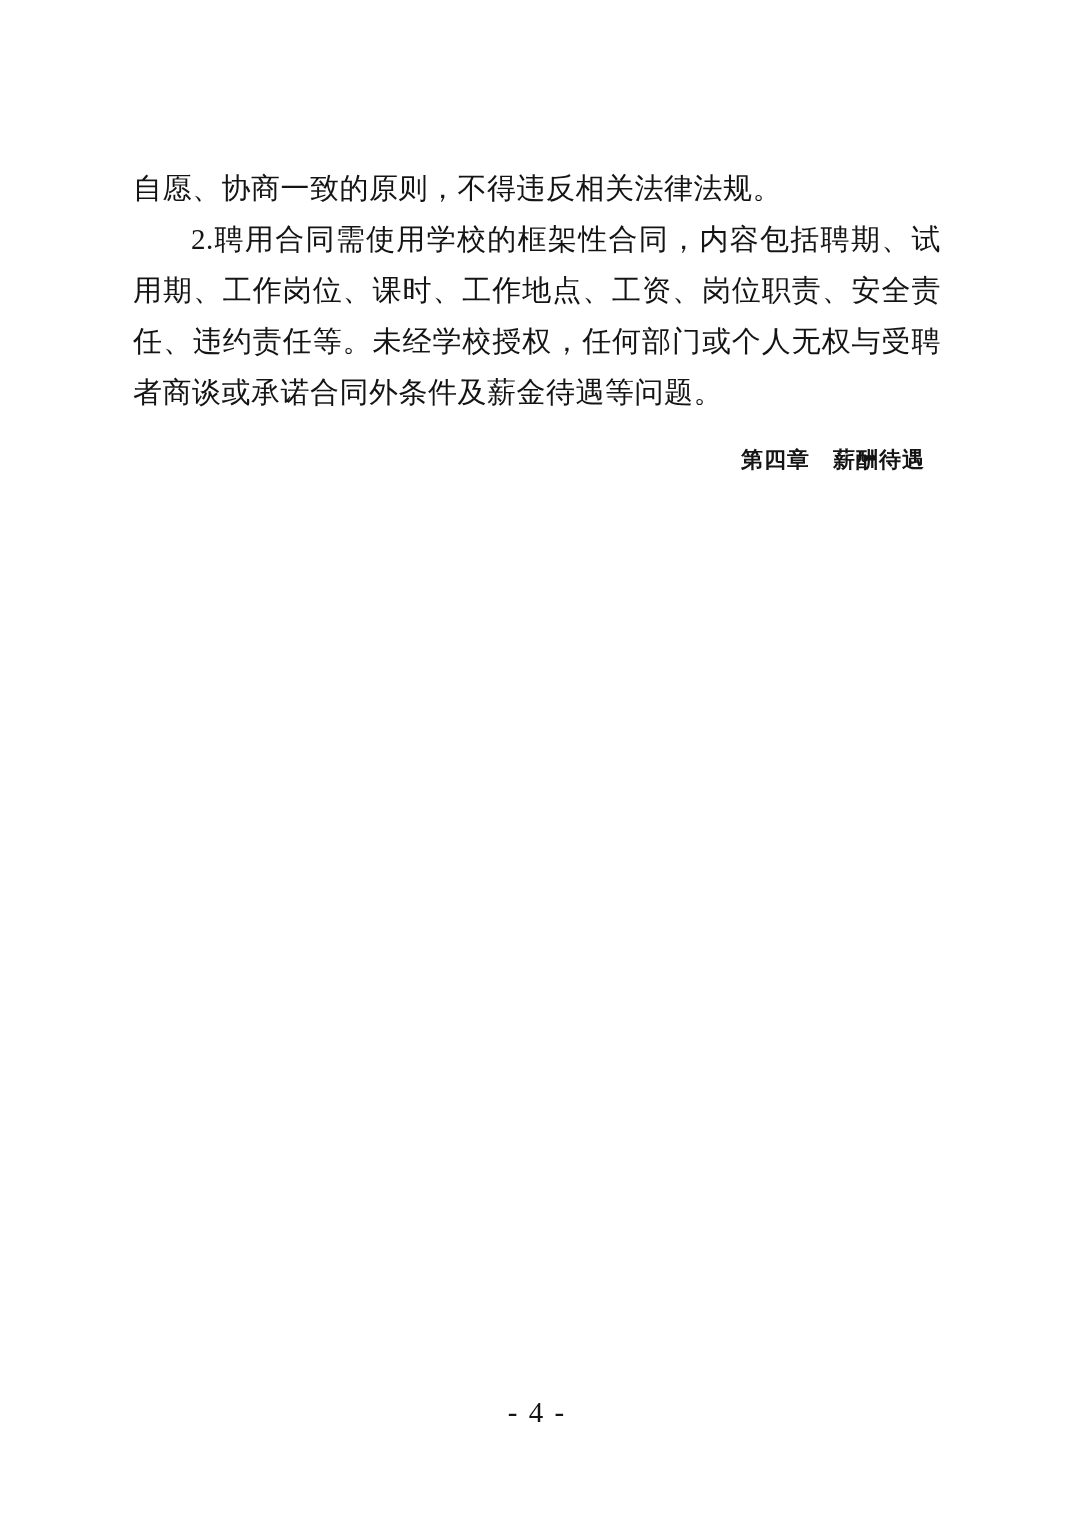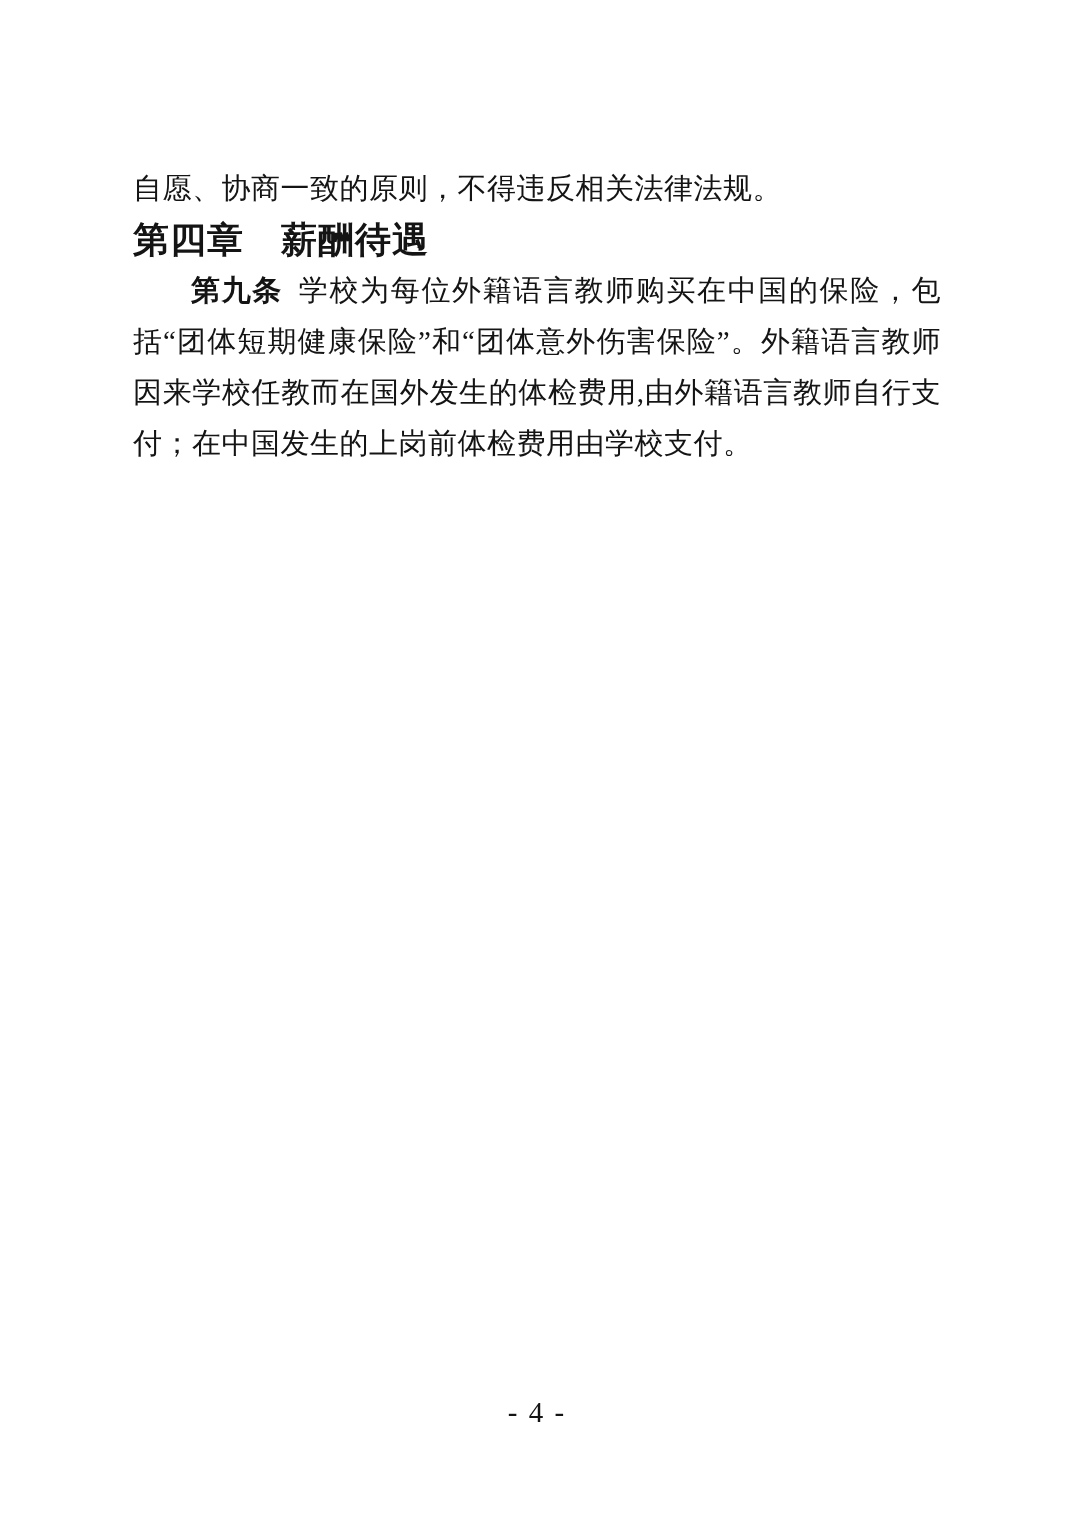--- a/index.html
+++ b/index.html
@@ -27,24 +27,24 @@
     font-size: 29px;
     line-height: 51px;
     text-align: justify;
     text-justify: inter-character;
     letter-spacing: 0.5px;
   }
   .indent {
     text-indent: 2em;
   }
   .chapter {
-    margin: 0;
-    font-size: 36px;
+    margin: 16px;
+    font-size: 22px;
     line-height: 51px;
-    text-align: left;
+    text-align: right;
     font-weight: 700;
     font-family: "Liberation Sans", sans-serif;
     letter-spacing: 1px;
   }
   .lead {
     font-weight: 700;
     font-family: "Liberation Sans", sans-serif;
     margin-right: 0.55em;
   }
   .footer {
@@ -60,26 +60,26 @@
   }
 </style>
 </head>
 <body>
 
 <div class="page">
   <div class="text-block">
 
     <p>自愿、协商一致的原则，不得违反相关法律法规。</p>
 
+    <p class="indent">2.聘用合同需使用学校的框架性合同，内容包括聘期、试用期、工作岗位、课时、工作地点、工资、岗位职责、安全责任、违约责任等。未经学校授权，任何部门或个人无权与受聘者商谈或承诺合同外条件及薪金待遇等问题。</p>
 
 
     <h2 class="chapter">第四章　薪酬待遇</h2>
 
 
-    <p class="indent"><span class="lead">第九条</span><span>学校为每位外籍语言教师购买在中国的保险，包括“团体短期健康保险”和“团体意外伤害保险”。外籍语言教师因来学校任教而在国外发生的体检费用,由外籍语言教师自行支付；在中国发生的上岗前体检费用由学校支付。</span></p>
 
 
   </div>
 
   <div class="footer">
     <span>- 4 -</span>
   </div>
 </div>
 
 </body></html>

